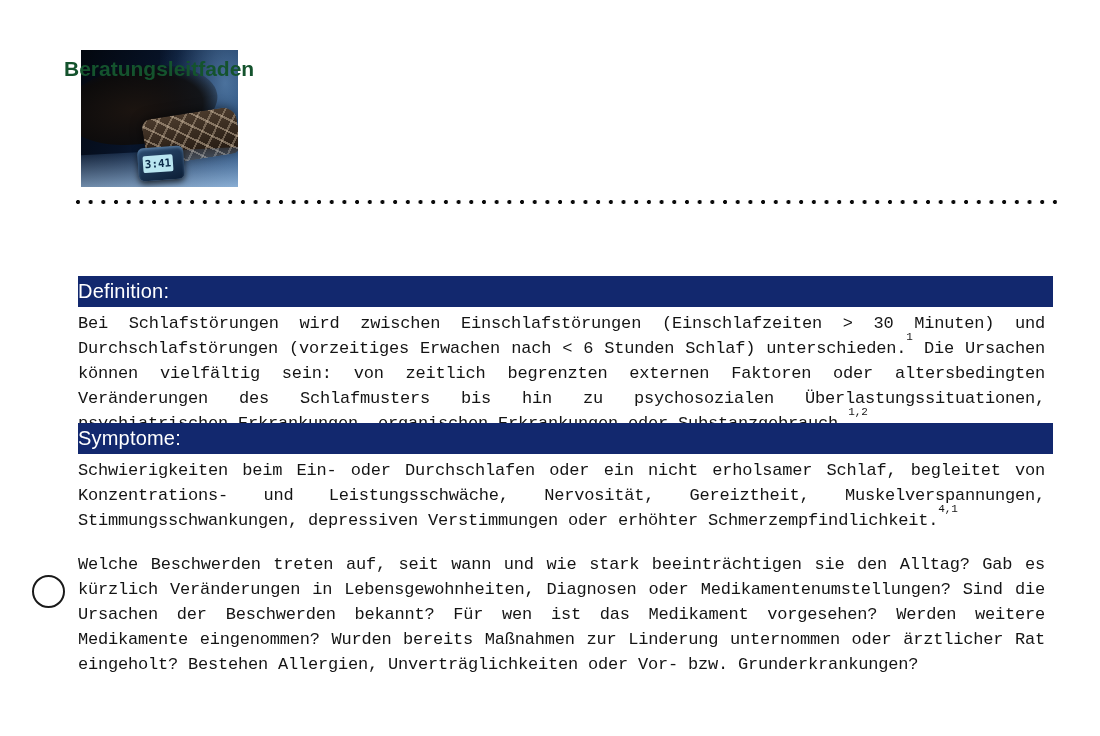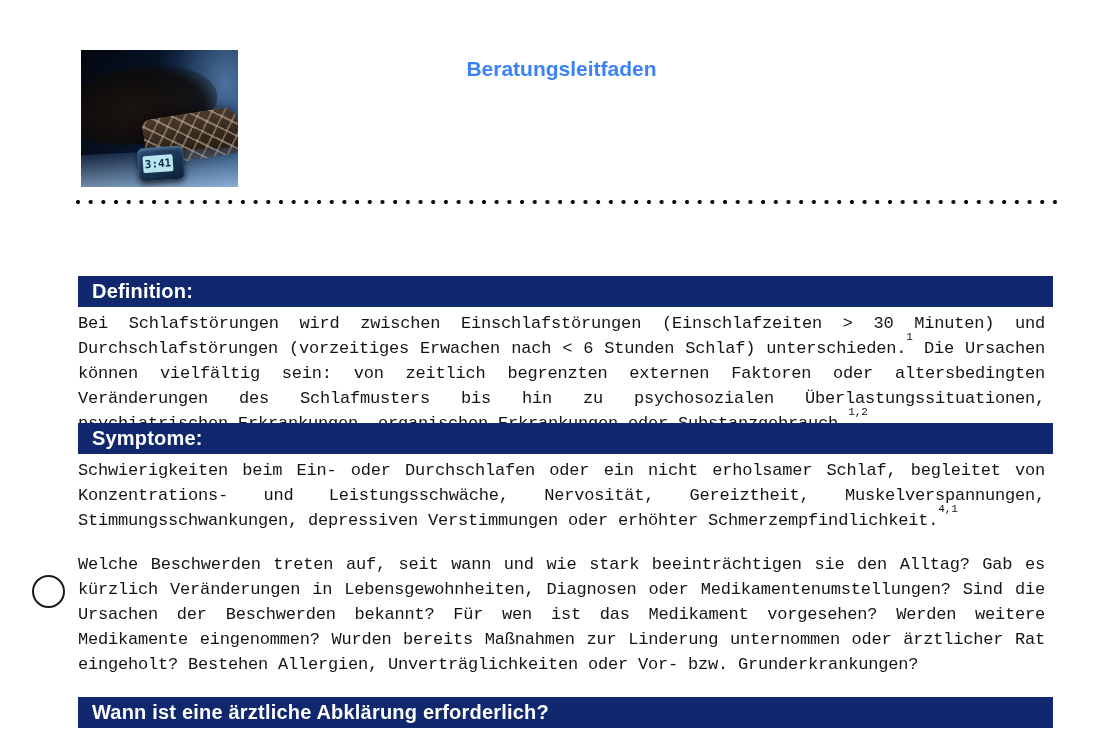--- a/index.html
+++ b/index.html
@@ -24,33 +24,33 @@
          background:linear-gradient(180deg,rgba(80,120,170,.25),rgba(165,200,235,.8));}
   .photo .clock{position:absolute;left:57px;bottom:7px;width:46px;height:33px;border-radius:6px;
          transform:rotate(-4deg);
          background:linear-gradient(160deg,#2c4d72,#0c1e36);
          box-shadow:inset 0 2px 3px rgba(140,180,220,.45),0 3px 6px rgba(0,0,0,.7);}
   .photo .clock-screen{position:absolute;left:5px;top:8px;width:30px;height:17px;border-radius:2px;
          background:#b9e5f0;color:#0b2b4a;font-family:"DejaVu Sans Mono",monospace;
          font-size:11px;font-weight:bold;text-align:center;line-height:17px;}
 
   
-  .titles{position:absolute;left:74px;top:57px;width:975px;text-align:center;color:#3b82f6;}
+  .titles{position:absolute;left:64px;top:57px;width:975px;color:#14532d;}
   .t-small{font-size:21px;font-weight:700;line-height:24px;}
   .t-large{font-size:39px;font-weight:700;line-height:44px;margin-top:3px;letter-spacing:-.5px;}
 
   
   .dots{position:absolute;left:75px;top:199px;width:983px;height:6px;background-repeat:repeat-x;
         background-image:radial-gradient(circle at 3px 3px,#0a0a0a 1.8px,transparent 2.3px);
         background-size:12.7px 6px;}
 
   
   .sec{position:absolute;left:78px;width:975px;}
-  .bar{height:31px;background:#12286E;color:#ffffff;font-size:20px;font-weight:700;
-       line-height:30px;padding-left:14px;letter-spacing:.2px;box-sizing:border-box;}
+  .bar{height:31px;background:#12286E;color:#ffffff;font-size:20px;font-weight:400;
+       line-height:30px;letter-spacing:.2px;box-sizing:border-box;}
   .body{margin:4px 8px 0 0;font-family:Liberation Mono, monospace;font-size:17px;line-height:25px;
         color:#141414;text-align:justify;letter-spacing:-.2px;}
   .body sup{font-size:11px;line-height:0;position:relative;top:-6px;letter-spacing:0;}
 
   
   .circle{position:absolute;left:32px;top:575px;width:29px;height:29px;
           border:2px solid #1a1a1a;border-radius:50%;background:transparent;}
 </style>
 </head>
 <body>
@@ -84,21 +84,16 @@
     <div class="bar">
       <span>Symptome:</span>
     </div>
     <p class="body"><span>Schwierigkeiten beim Ein- oder Durchschlafen oder ein nicht erholsamer Schlaf, begleitet von Konzentrations- und Leistungsschwäche, Nervosität, Gereiztheit, Muskelverspannungen, Stimmungsschwankungen, depressiven Verstimmungen oder erhöhter Schmerzempfindlichkeit.</span><sup>4,1</sup></p>
   </section>
 
   <section class="sec" style="top:548px">
     <p class="body"><span>Welche Beschwerden treten auf, seit wann und wie stark beeinträchtigen sie den Alltag? Gab es kürzlich Veränderungen in Lebensgewohnheiten, Diagnosen oder Medikamentenumstellungen? Sind die Ursachen der Beschwerden bekannt? Für wen ist das Medikament vorgesehen? Werden weitere Medikamente eingenommen? Wurden bereits Maßnahmen zur Linderung unternommen oder ärztlicher Rat eingeholt? Bestehen Allergien, Unverträglichkeiten oder Vor- bzw. Grunderkrankungen?</span></p>
   </section>
 
-  <section class="sec" style="top:697px">
-    <div class="bar">
-      <span>Wann ist eine ärztliche Abklärung erforderlich?</span>
-    </div>
-  </section>
 
   <div class="circle"></div>
 
 </div>
 
 </body></html>

